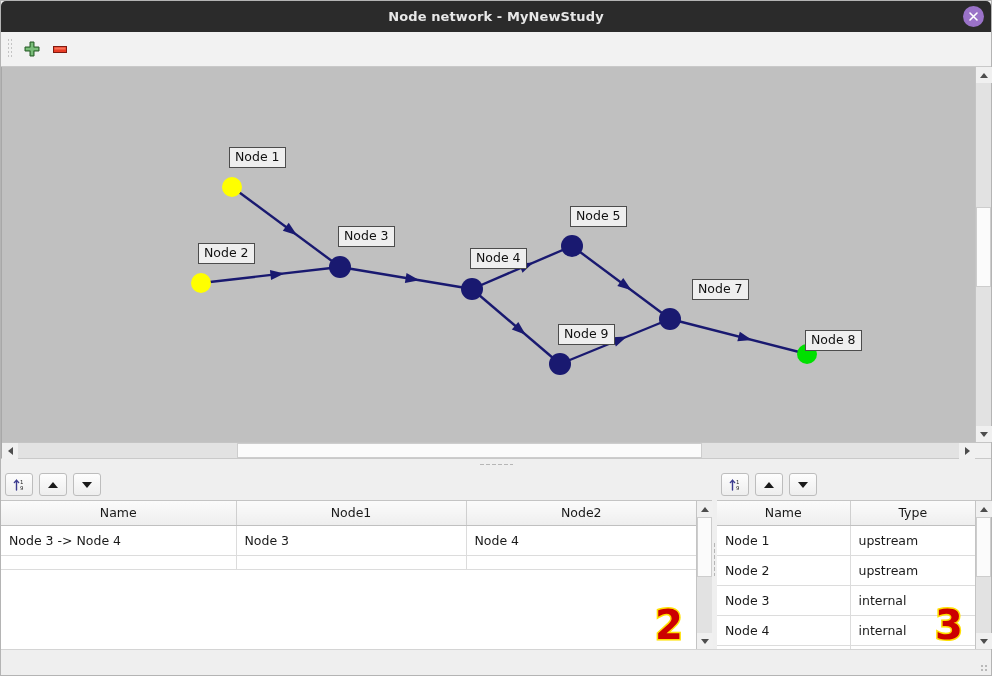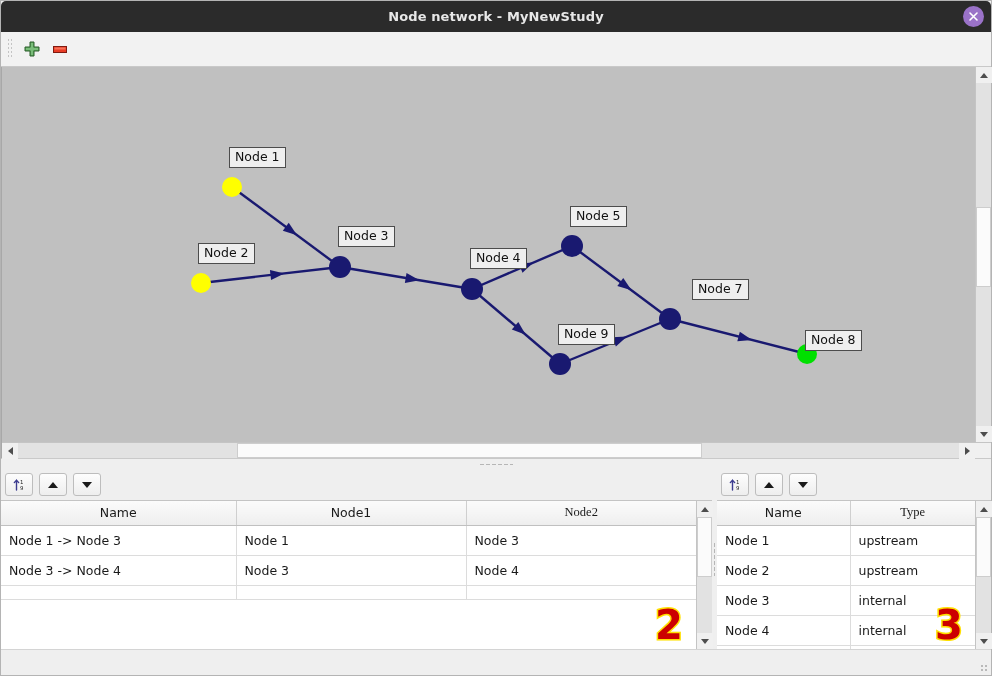--- a/index.html
+++ b/index.html
@@ -269,21 +269,21 @@
   table.grid th {
     background: linear-gradient(#fbfbfb, #eeeeee);
     border-right: 1px solid #cfcfcf;
     border-bottom: 1px solid #c0c0c0;
     font-weight: normal;
     height: 24px;
     text-align: center;
     color: #1a1a1a;
     font-size: 12.5px;
   }
-  table.grid th:last-child { border-right: none; font-family: Liberation Serif, serif; }
+  table.grid th:last-child { border-right: none; }
   table.grid td {
     height: 30px;
     border-right: 1px solid #dcdcdc;
     border-bottom: 1px solid #dcdcdc;
     padding: 0 8px;
     background: #ffffff;
     white-space: nowrap;
     overflow: hidden;
     text-overflow: ellipsis;
   }
@@ -449,25 +449,20 @@
           <table class="grid">
             <thead>
                 <tr id="reaches-head">
                   <th style="width: 235px;">Name</th>
                   <th style="width: 230px;">Node1</th>
                   <th style="width: auto;">Node2</th>
                 </tr>
               </thead>
             <tbody id="reaches-body">
                 <tr>
-                  <td>Node 1 -&gt; Node 3</td>
-                  <td>Node 1</td>
-                  <td>Node 3</td>
-                </tr>
-                <tr>
                   <td>Node 3 -&gt; Node 4</td>
                   <td>Node 3</td>
                   <td>Node 4</td>
                 </tr>
                 <tr class="filler">
                   <td></td>
                   <td></td>
                   <td></td>
                 </tr>
               </tbody>

